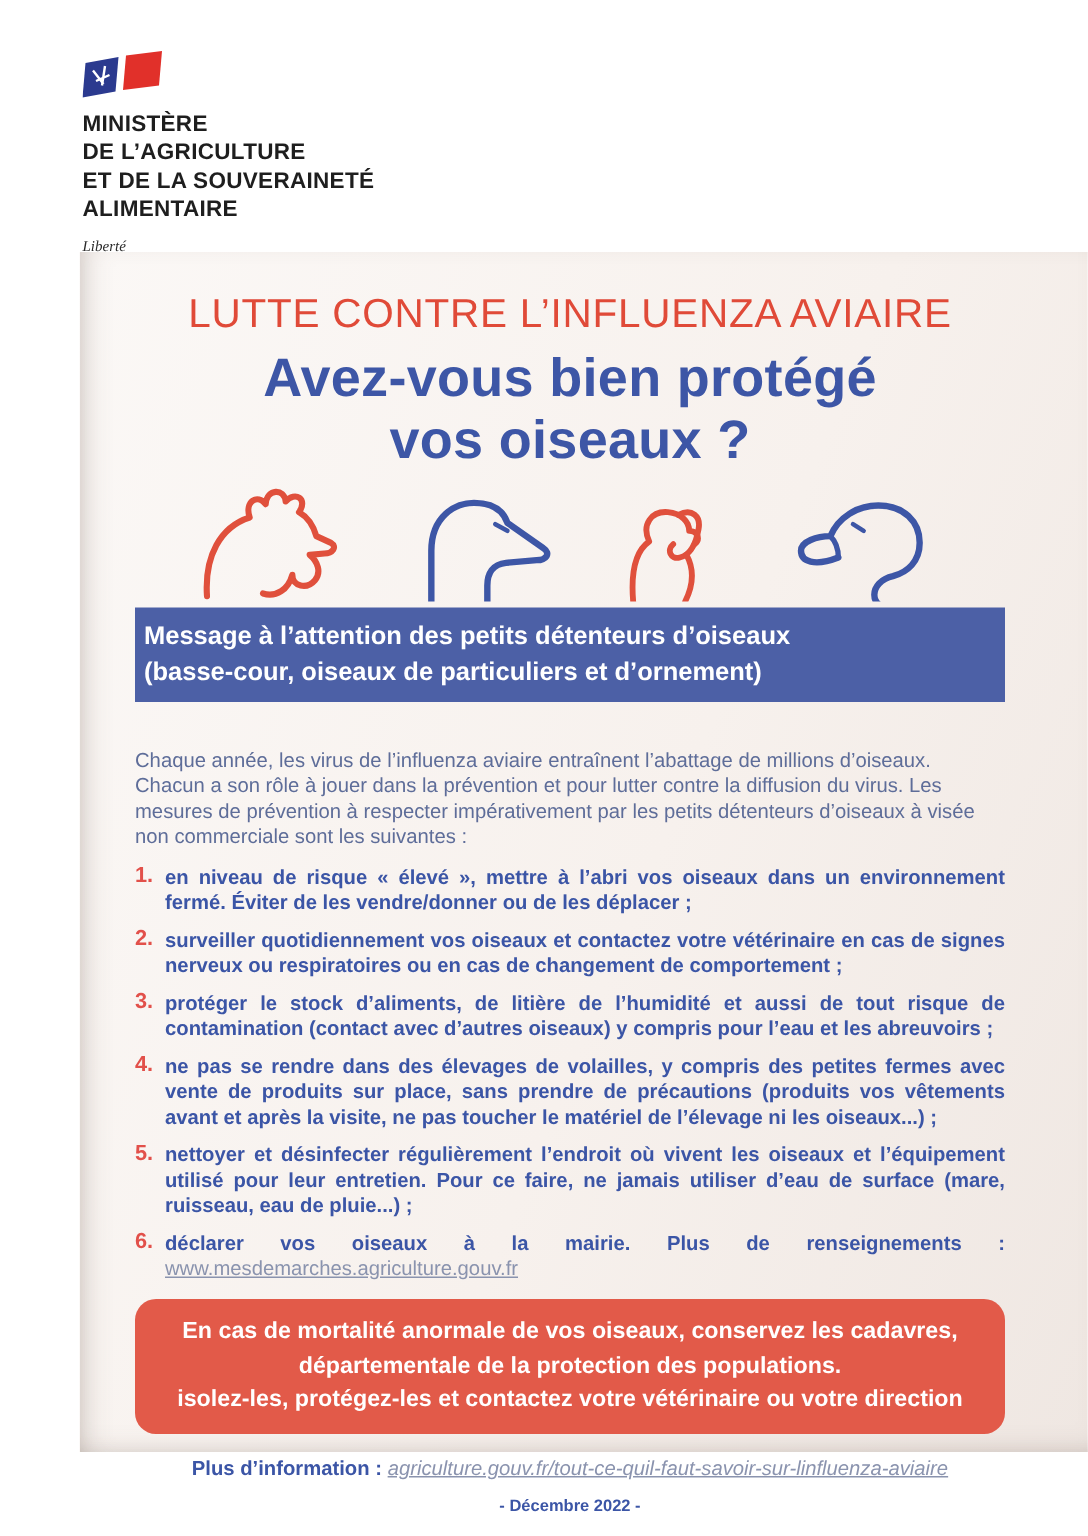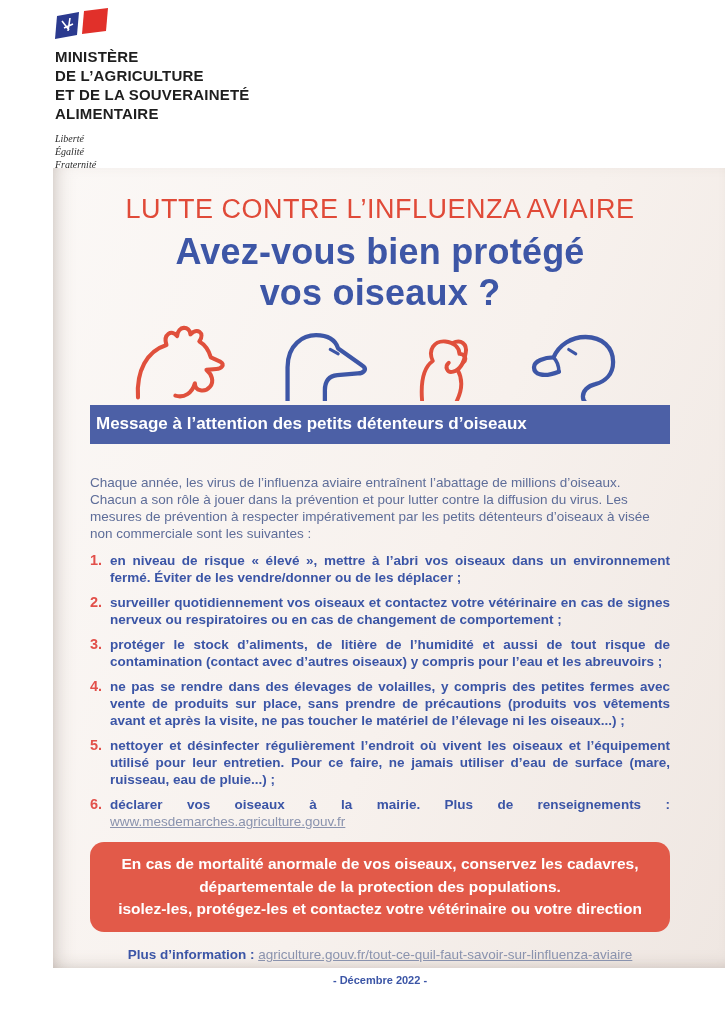--- a/index.html
+++ b/index.html
@@ -3,21 +3,21 @@
 <meta charset="utf-8">
 <style>
   html,body{margin:0;padding:0;}
   body{
     width:725px;height:1024px;position:relative;overflow:hidden;
     background:#ffffff;
     font-family:"Liberation Sans", sans-serif;
     -webkit-font-smoothing:antialiased;
   }
   
-  .gov-header{position:absolute;left:55px;top:8px;}
+  .gov-header{position:absolute;left:55px;top:34px;}
   .gov-flag{display:block;}
   .gov-name{margin-top:7px;font-size:15px;font-weight:bold;color:#1e1e1e;line-height:19px;letter-spacing:.2px;}
   .gov-motto{margin-top:9px;font-family:"Liberation Serif", serif;font-style:italic;font-size:10px;color:#2b2b2b;line-height:13px;}
   
   .card{
     position:absolute;left:53px;top:168px;width:672px;height:800px;
     background:linear-gradient(112deg,#fbf8f6 0%,#f7f1ed 55%,#efe7e2 100%);
     box-shadow:inset 14px 0 22px -16px rgba(110,90,80,.45), inset 0 -12px 20px -16px rgba(110,90,80,.35);
   }
   .content{padding:26px 55px 0 37px;}
@@ -37,21 +37,21 @@
   .intro{margin-top:30px;color:#5e6d99;font-size:13.5px;line-height:17px;}
   .measures{margin-top:10px;}
   .measure{display:flex;margin-bottom:8px;color:#3b55a6;font-size:13.5px;line-height:17px;font-weight:bold;text-align:justify;}
   .measure .num{flex:0 0 20px;color:#e2504a;font-size:14.5px;}
   .measure a{color:#8a93ae;font-weight:normal;text-decoration:underline;cursor:pointer;}
   .alert{
     margin-top:12px;background:#e25a49;color:#fff;font-weight:bold;
     text-align:center;font-size:15.5px;line-height:22.5px;padding:11px 14px;border-radius:14px;
   }
   .more{margin-top:15px;text-align:center;font-size:13.5px;font-weight:bold;color:#3b55a6;}
-  .more a{color:#8a93ae;font-weight:normal;text-decoration:underline;cursor:pointer;}
+  .more a{color:#8a93ae;font-weight:normal;text-decoration:underline;cursor:pointer;font-style:italic;}
   .date{margin-top:12px;text-align:center;font-size:11px;font-weight:bold;color:#3b55a6;}
 </style>
 </head>
 <body>
 
 <div class="gov-header">
   <svg class="gov-flag" width="58" height="32" viewBox="0 0 58 32">
     <polygon points="2,8 24,4 22,27 0,31" fill="#2b3a8f"></polygon>
     <polygon points="29,3 53,0 51,23 27,26" fill="#e1302a"></polygon>
     <path d="M7,13 l7,9 M15,10 l-2,13 M9,20 l9,-4" stroke="#ffffff" stroke-width="1.6" fill="none"></path>
@@ -94,20 +94,21 @@
       </svg>
       <svg width="122" height="80" viewBox="0 0 115 90">
         <path d="M36,57 C18,64 8,60 8,52 C8,45 20,41 30,41 C36,27 50,18 66,18 C85,18 97,30 97,46 C97,60 88,68 77,71 C68,73 63,79 63,85 C63,92 70,96 76,94" fill="none" stroke="#3d56a6" stroke-width="4.8" stroke-linecap="round" stroke-linejoin="round"></path>
         <path d="M30,41 C35,46 36,52 36,57" fill="none" stroke="#3d56a6" stroke-width="4" stroke-linecap="round"></path>
         <path d="M47,32 l8,5" stroke="#3d56a6" stroke-width="3.4" stroke-linecap="round"></path>
       </svg>
     </div>
 
     <div class="banner">
       <div>Message à l’attention des petits détenteurs d’oiseaux</div>
+      <div>(basse-cour, oiseaux de particuliers et d’ornement)</div>
     </div>
 
     <div class="intro">Chaque année, les virus de l’influenza aviaire entraînent l’abattage de millions d’oiseaux. Chacun a son rôle à jouer dans la prévention et pour lutter contre la diffusion du virus. Les mesures de prévention à respecter impérativement par les petits détenteurs d’oiseaux à visée non commerciale sont les suivantes :</div>
 
     <div class="measures">
       <div class="measure">
         <span class="num">1.</span>
         <span>en niveau de risque « élevé », mettre à l’abri vos oiseaux dans un environnement fermé. Éviter de les vendre/donner ou de les déplacer ;</span>
       </div>
       <div class="measure">

